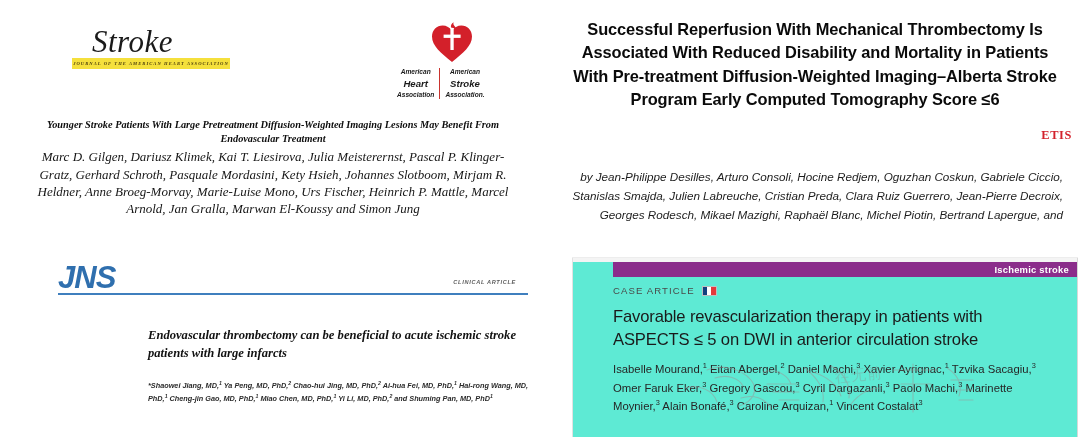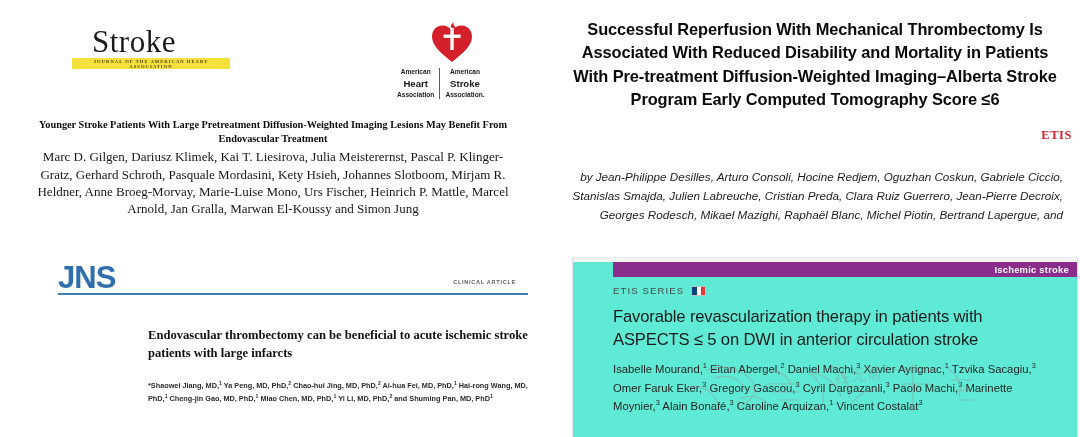--- a/index.html
+++ b/index.html
@@ -6,21 +6,21 @@
   body{
     width:1080px;height:437px;
     background:#ffffff;
     font-family:"Liberation Sans",sans-serif;
     overflow:hidden;
     position:relative;
   }
   .canvas{position:relative;width:1080px;height:437px;overflow:hidden;background:#fff;}
 
   
-  .left-col{position:absolute;left:0;top:0;width:545px;height:437px;}
+  .left-col{position:absolute;left:0;top:0;width:545px;height:437px;font-style:italic;}
 
   
   .stroke-masthead{position:absolute;left:0;top:18px;width:545px;height:88px;}
   .stroke-logo{position:absolute;left:72px;top:8px;width:170px;}
   .stroke-word{
     font-family:"Liberation Serif",serif;
     font-size:31px;color:#1a1a1a;letter-spacing:.5px;
     line-height:1;padding-left:20px;
   }
   .stroke-banner{
@@ -211,21 +211,21 @@
 
     <div class="card">
       <div class="card-topedge"></div>
 
       <div class="card-banner">
         <span>Ischemic stroke</span>
       </div>
 
       <div class="card-body">
         <div class="case-series">
-          <span>ETIS SERIES</span>
+          <span>CASE ARTICLE</span>
           <span class="flag">
             <i class="b"></i>
               <i class="w"></i>
               <i class="r"></i>
           </span>
         </div>
 
         <div class="card-title">Favorable revascularization therapy in patients with ASPECTS ≤ 5 on DWI in anterior circulation stroke</div>
 
         <div class="card-authors">Isabelle Mourand,<sup>1</sup> Eitan Abergel,<sup>2</sup> Daniel Machi,<sup>3</sup> Xavier Ayrignac,<sup>1</sup> Tzvika Sacagiu,<sup>3</sup> Omer Faruk Eker,<sup>3</sup> Gregory Gascou,<sup>3</sup> Cyril Dargazanli,<sup>3</sup> Paolo Machi,<sup>3</sup> Marinette Moynier,<sup>3</sup> Alain Bonafé,<sup>3</sup> Caroline Arquizan,<sup>1</sup> Vincent Costalat<sup>3</sup></div>

